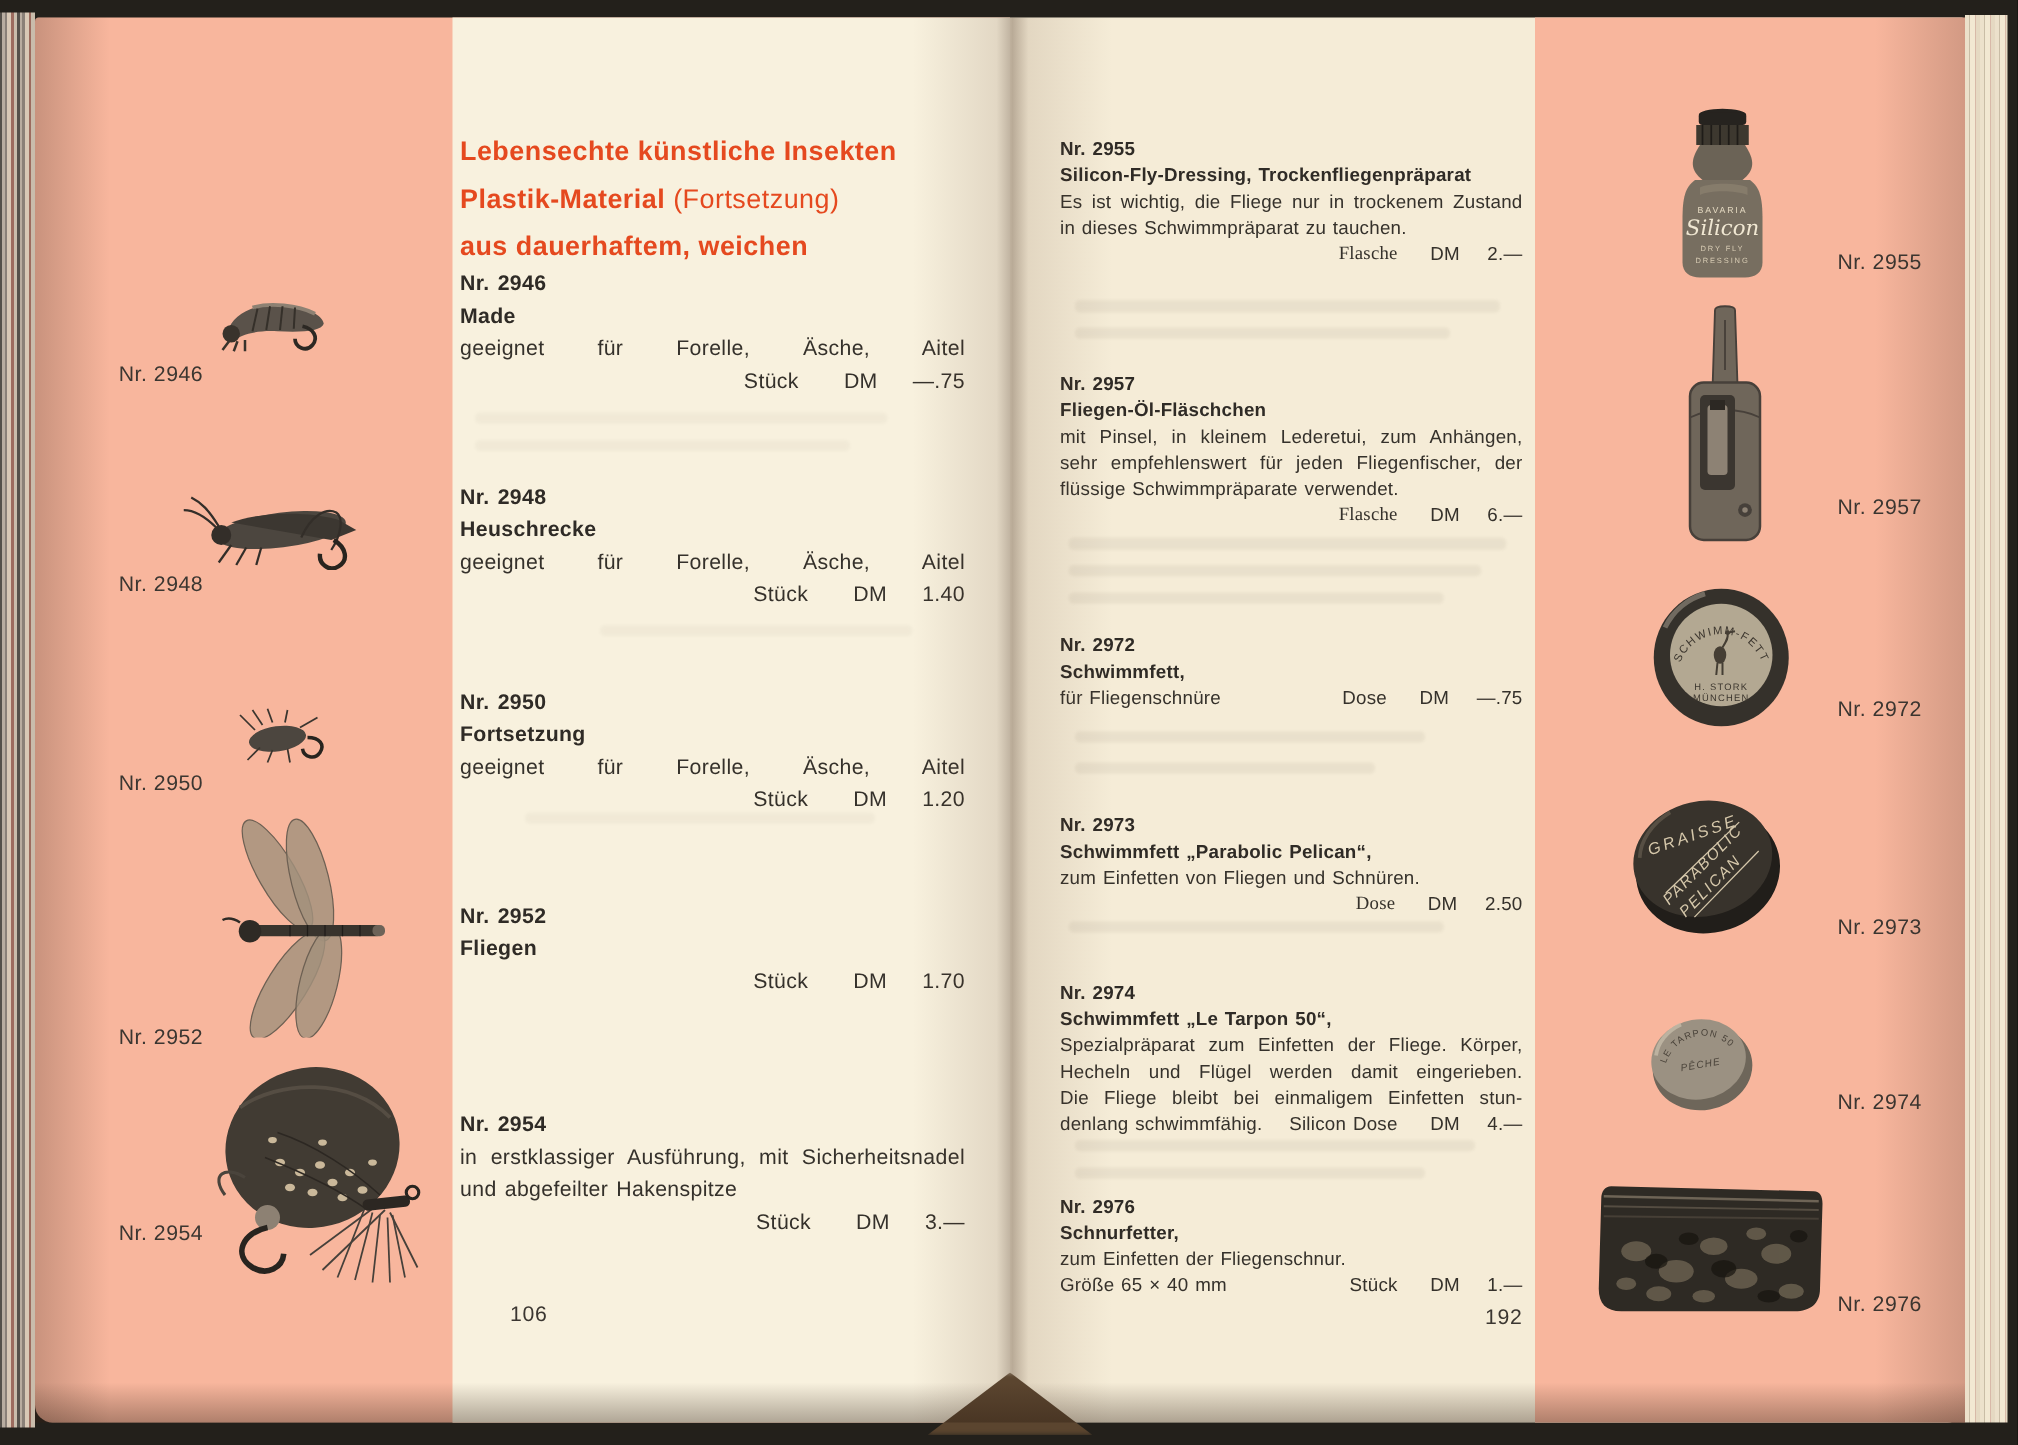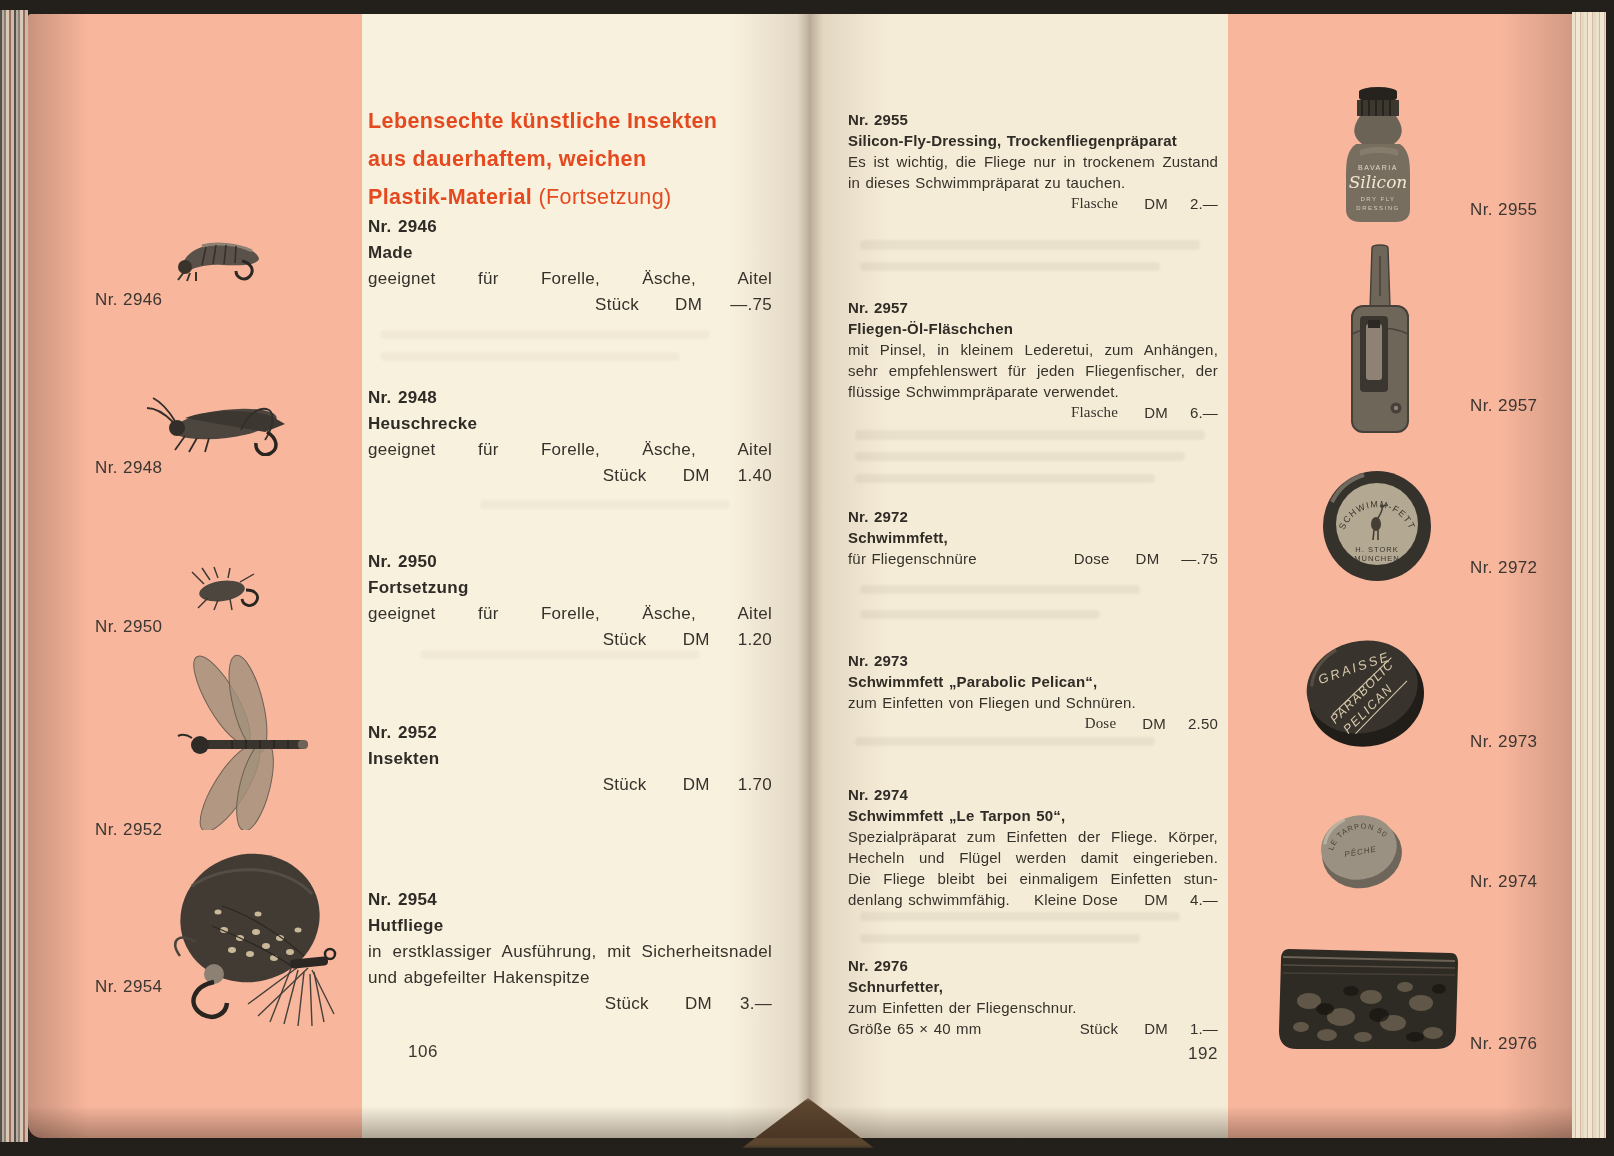--- a/index.html
+++ b/index.html
@@ -70,22 +70,22 @@
   <div class="st" style="left:855px;top:737px;width:300px;height:9px"></div>
   <div class="st" style="left:860px;top:912px;width:320px;height:9px"></div>
   <div class="st" style="left:860px;top:934px;width:280px;height:9px"></div>
   <div class="stl" style="left:380px;top:330px;width:330px;height:9px"></div>
   <div class="stl" style="left:380px;top:352px;width:300px;height:9px"></div>
   <div class="stl" style="left:480px;top:500px;width:250px;height:9px"></div>
   <div class="stl" style="left:420px;top:650px;width:280px;height:9px"></div>
 
   <div class="abs heading">
     <div>Lebensechte künstliche Insekten</div>
+    <div><span class="light">Plastik-Material</span>&nbsp;<span class="rest">(Fortsetzung)</span></div>
     <div>aus dauerhaftem, weichen</div>
-    <div><span class="light">Plastik-Material</span>&nbsp;<span class="rest">(Fortsetzung)</span></div>
   </div>
 
   <div class="abs item-l" style="left:368px;top:214px">
     <div class="nr">Nr. 2946</div>
     <div class="ttl">Made</div>
     <div class="just">geeignet für Forelle, Äsche, Aitel</div>
     <div class="price">
         <span class="u">Stück</span>
         <span class="d">DM</span>
         <span>—.75</span>
@@ -109,31 +109,30 @@
     <div class="just">geeignet für Forelle, Äsche, Aitel</div>
     <div class="price">
         <span class="u">Stück</span>
         <span class="d">DM</span>
         <span>1.20</span>
       </div>
   </div>
 
   <div class="abs item-l" style="left:368px;top:720px">
     <div class="nr">Nr. 2952</div>
-    <div class="ttl">Insekten</div>
+    <div class="ttl">Fliegen</div>
     <div class="price">
         <span class="u">Stück</span>
         <span class="d">DM</span>
         <span>1.70</span>
       </div>
   </div>
 
   <div class="abs item-l" style="left:368px;top:887px">
     <div class="nr">Nr. 2954</div>
-    <div class="ttl">Hutfliege</div>
     <div class="just">in erstklassiger Ausführung, mit Sicherheitsnadel</div>
     <div>und abgefeilter Hakenspitze</div>
     <div class="price">
         <span class="u">Stück</span>
         <span class="d">DM</span>
         <span>3.—</span>
       </div>
   </div>
 
   <div class="abs pagenum" style="left:408px;top:1042px">106</div>
@@ -296,21 +295,21 @@
   </div>
 
   <div class="abs item-r" style="left:848px;top:784px">
     <div class="nr">Nr. 2974</div>
     <div class="ttl">Schwimmfett „Le Tarpon 50“,</div>
     <div class="just">Spezialpräparat zum Einfetten der Fliege. Körper,</div>
     <div class="just">Hecheln und Flügel werden damit eingerieben.</div>
     <div class="just">Die Fliege bleibt bei einmaligem Einfetten stun-</div>
     <div class="split">
         <span>denlang schwimmfähig.</span>
-        <span class="pr"><span class="u">Kleine Dose</span><span class="d">DM</span><span>4.—</span></span>
+        <span class="pr"><span class="u">Silicon Dose</span><span class="d">DM</span><span>4.—</span></span>
       </div>
   </div>
 
   <div class="abs item-r" style="left:848px;top:955px">
     <div class="nr">Nr. 2976</div>
     <div class="ttl">Schnurfetter,</div>
     <div>zum Einfetten der Fliegenschnur.</div>
     <div class="split">
         <span>Größe 65 × 40 mm</span>
         <span class="pr"><span class="u">Stück</span><span class="d">DM</span><span>1.—</span></span>

